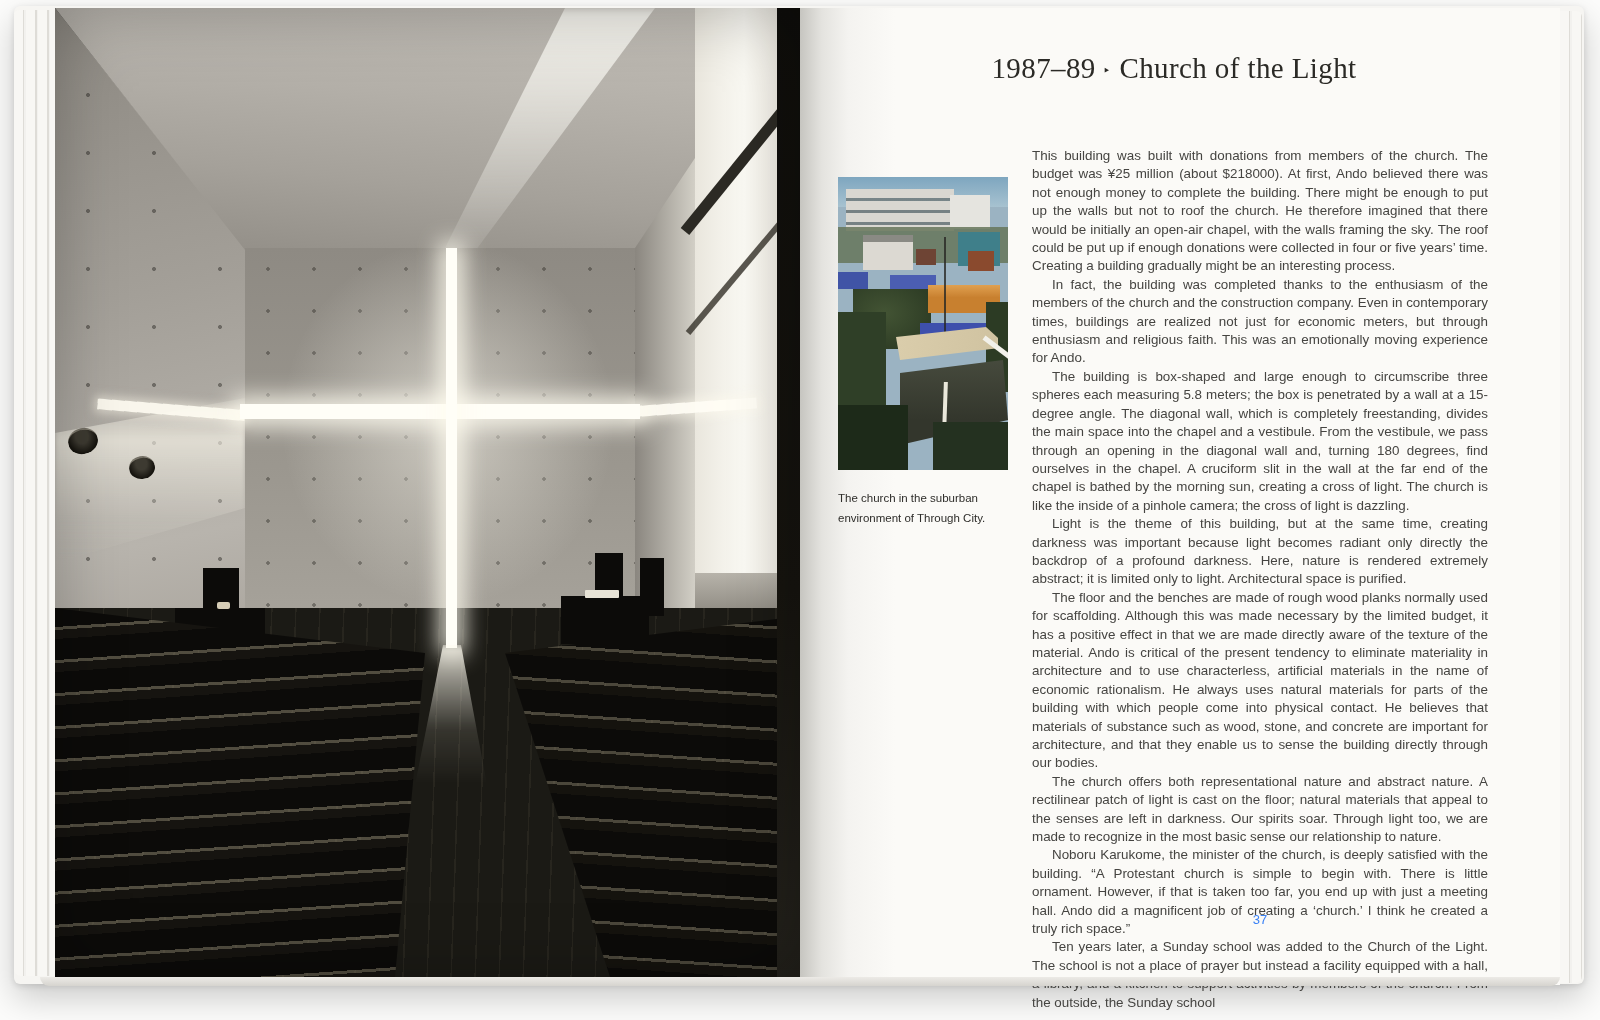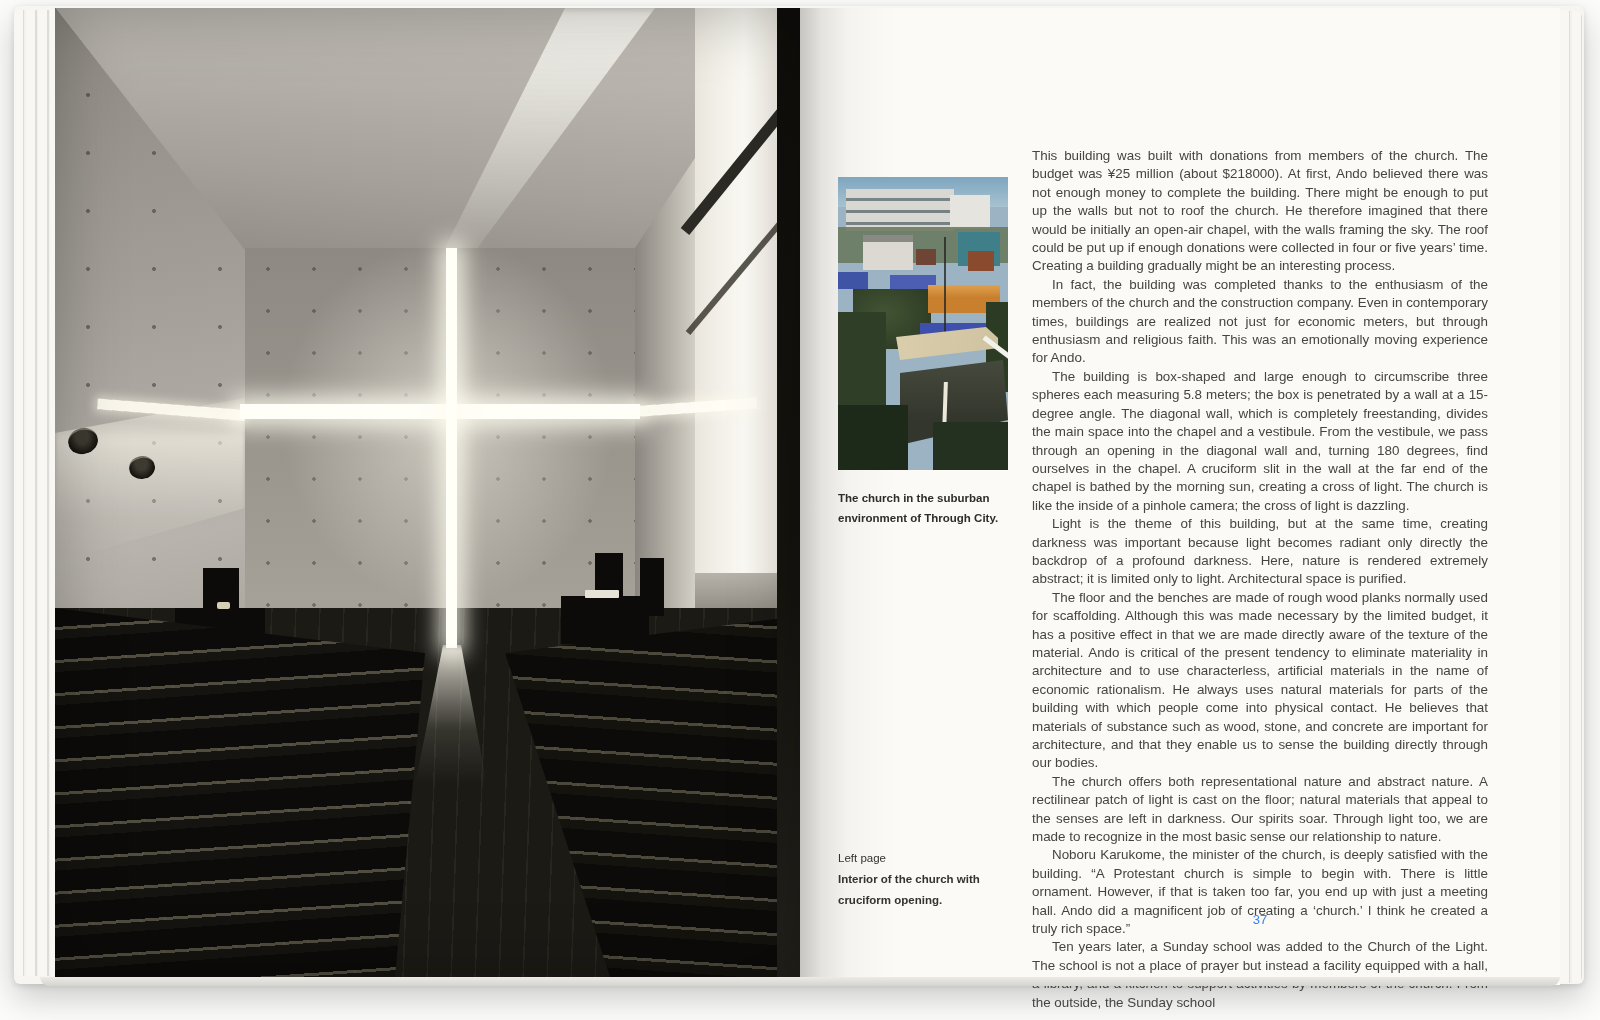--- a/index.html
+++ b/index.html
@@ -80,21 +80,21 @@
 
   
   .rpage{left:800px;top:8px;width:760px;height:977px;
     background:linear-gradient(to right,#c6c5c0 0,#e4e3df 22px,#f4f3f0 48px,#fbfaf7 95px,#fbfaf7 100%);}
   .titleblock{left:800px;top:52px;width:748px;text-align:center;color:#2b2a26;
     font-family:"Liberation Serif","DejaVu Serif",serif;}
   .title-main{font-size:29px;letter-spacing:.4px;}
   .title-sep{font-size:13px;vertical-align:3px;margin:0 9px 0 7px;}
   .subtitle{font-size:14px;font-weight:bold;margin-top:7px;letter-spacing:.2px;}
   .figure{left:838px;top:177px;width:170px;height:293px;overflow:hidden;background:#9bb3c2;}
-  .figcap{left:838px;top:488px;width:176px;font-size:11.5px;font-weight:bold;
+  .figcap{left:838px;top:488px;width:176px;font-size:11.5px;font-weight:normal;
     line-height:20px;color:#2e2d2a;}
   .lpcap{left:838px;top:848px;width:176px;font-size:11.5px;line-height:21px;color:#34332f;}
   .lpcap .b{font-weight:bold;}
   .article{left:1032px;top:147px;width:456px;font-size:13.4px;line-height:18.4px;
     color:#454441;text-align:justify;}
   .article p{margin:0;}
   .article p + p{text-indent:20px;}
   .pagenum{left:1032px;top:912px;width:456px;text-align:center;font-size:13px;color:#3b82f6;}
 
   
@@ -141,20 +141,23 @@
     <div class="abs sconce" style="left:13px;top:420px;width:30px;height:24px;transform:rotate(-14deg);"></div>
     <div class="abs sconce" style="left:74px;top:448px;width:26px;height:21px;transform:rotate(-10deg);"></div>
 
     <div class="abs spineband"></div>
     <div class="abs vignette"></div>
   </div>
 
   <div class="abs rpage"></div>
 
   <div class="abs titleblock">
+    <div>
+      <span class="title-main">1987–89</span><span class="title-sep">‣</span><span class="title-main">Church of the Light</span>
+    </div>
   </div>
 
   <div class="abs figure">
     <div class="f" style="left:0;top:0;width:170px;height:30px;background:linear-gradient(#7ea6bf,#a7c2d0);"></div>
     <div class="f" style="left:8px;top:12px;width:108px;height:42px;background:repeating-linear-gradient(#d9d7d1 0 9px,rgba(88,88,80,.55) 9px 12px);"></div>
     <div class="f" style="left:112px;top:18px;width:40px;height:34px;background:#e5e4df;"></div>
     <div class="f" style="left:0;top:50px;width:170px;height:36px;background:#66755a;opacity:.85;"></div>
     <div class="f" style="left:25px;top:58px;width:50px;height:28px;background:#dcd9d2;border-top:7px solid #8a8a84;"></div>
     <div class="f" style="left:120px;top:55px;width:42px;height:34px;background:#3f7f8a;"></div>
     <div class="f" style="left:130px;top:74px;width:26px;height:20px;background:#8a4a2e;"></div>
@@ -173,25 +176,20 @@
     <div class="f" style="left:105px;top:205px;width:4px;height:50px;background:#eae8db;transform:rotate(2deg);"></div>
     <div class="f" style="left:0;top:228px;width:70px;height:65px;background:#1d2a19;"></div>
     <div class="f" style="left:95px;top:245px;width:75px;height:48px;background:#243120;"></div>
   </div>
 
   <div class="abs figcap">
     <div>The church in the suburban</div>
     <div>environment of Through City.</div>
   </div>
 
-  <div class="abs lpcap">
-    <div>Left page</div>
-    <div class="b">Interior of the church with</div>
-    <div class="b">cruciform opening.</div>
-  </div>
 
   <div class="abs article">
     <p>This building was built with donations from members of the church. The budget was ¥25 million (about $218000). At first, Ando believed there was not enough money to complete the building. There might be enough to put up the walls but not to roof the church. He therefore imagined that there would be initially an open-air chapel, with the walls framing the sky. The roof could be put up if enough donations were collected in four or five years’ time. Creating a building gradually might be an interesting process.</p>
     <p>In fact, the building was completed thanks to the enthusiasm of the members of the church and the construction company. Even in contemporary times, buildings are realized not just for economic meters, but through enthusiasm and religious faith. This was an emotionally moving experience for Ando.</p>
     <p>The building is box-shaped and large enough to circumscribe three spheres each measuring 5.8 meters; the box is penetrated by a wall at a 15-degree angle. The diagonal wall, which is completely freestanding, divides the main space into the chapel and a vestibule. From the vestibule, we pass through an opening in the diagonal wall and, turning 180 degrees, find ourselves in the chapel. A cruciform slit in the wall at the far end of the chapel is bathed by the morning sun, creating a cross of light. The church is like the inside of a pinhole camera; the cross of light is dazzling.</p>
     <p>Light is the theme of this building, but at the same time, creating darkness was important because light becomes radiant only directly the backdrop of a profound darkness. Here, nature is rendered extremely abstract; it is limited only to light. Architectural space is purified.</p>
     <p>The floor and the benches are made of rough wood planks normally used for scaffolding. Although this was made necessary by the limited budget, it has a positive effect in that we are made directly aware of the texture of the material. Ando is critical of the present tendency to eliminate materiality in architecture and to use characterless, artificial materials in the name of economic rationalism. He always uses natural materials for parts of the building with which people come into physical contact. He believes that materials of substance such as wood, stone, and concrete are important for architecture, and that they enable us to sense the building directly through our bodies.</p>
     <p>The church offers both representational nature and abstract nature. A rectilinear patch of light is cast on the floor; natural materials that appeal to the senses are left in darkness. Our spirits soar. Through light too, we are made to recognize in the most basic sense our relationship to nature.</p>
     <p>Noboru Karukome, the minister of the church, is deeply satisfied with the building. “A Protestant church is simple to begin with. There is little ornament. However, if that is taken too far, you end up with just a meeting hall. Ando did a magnificent job of creating a ‘church.’ I think he created a truly rich space.”</p>
     <p>Ten years later, a Sunday school was added to the Church of the Light. The school is not a place of prayer but instead a facility equipped with a hall, a library, and a kitchen to support activities by members of the church. From the outside, the Sunday school</p>

